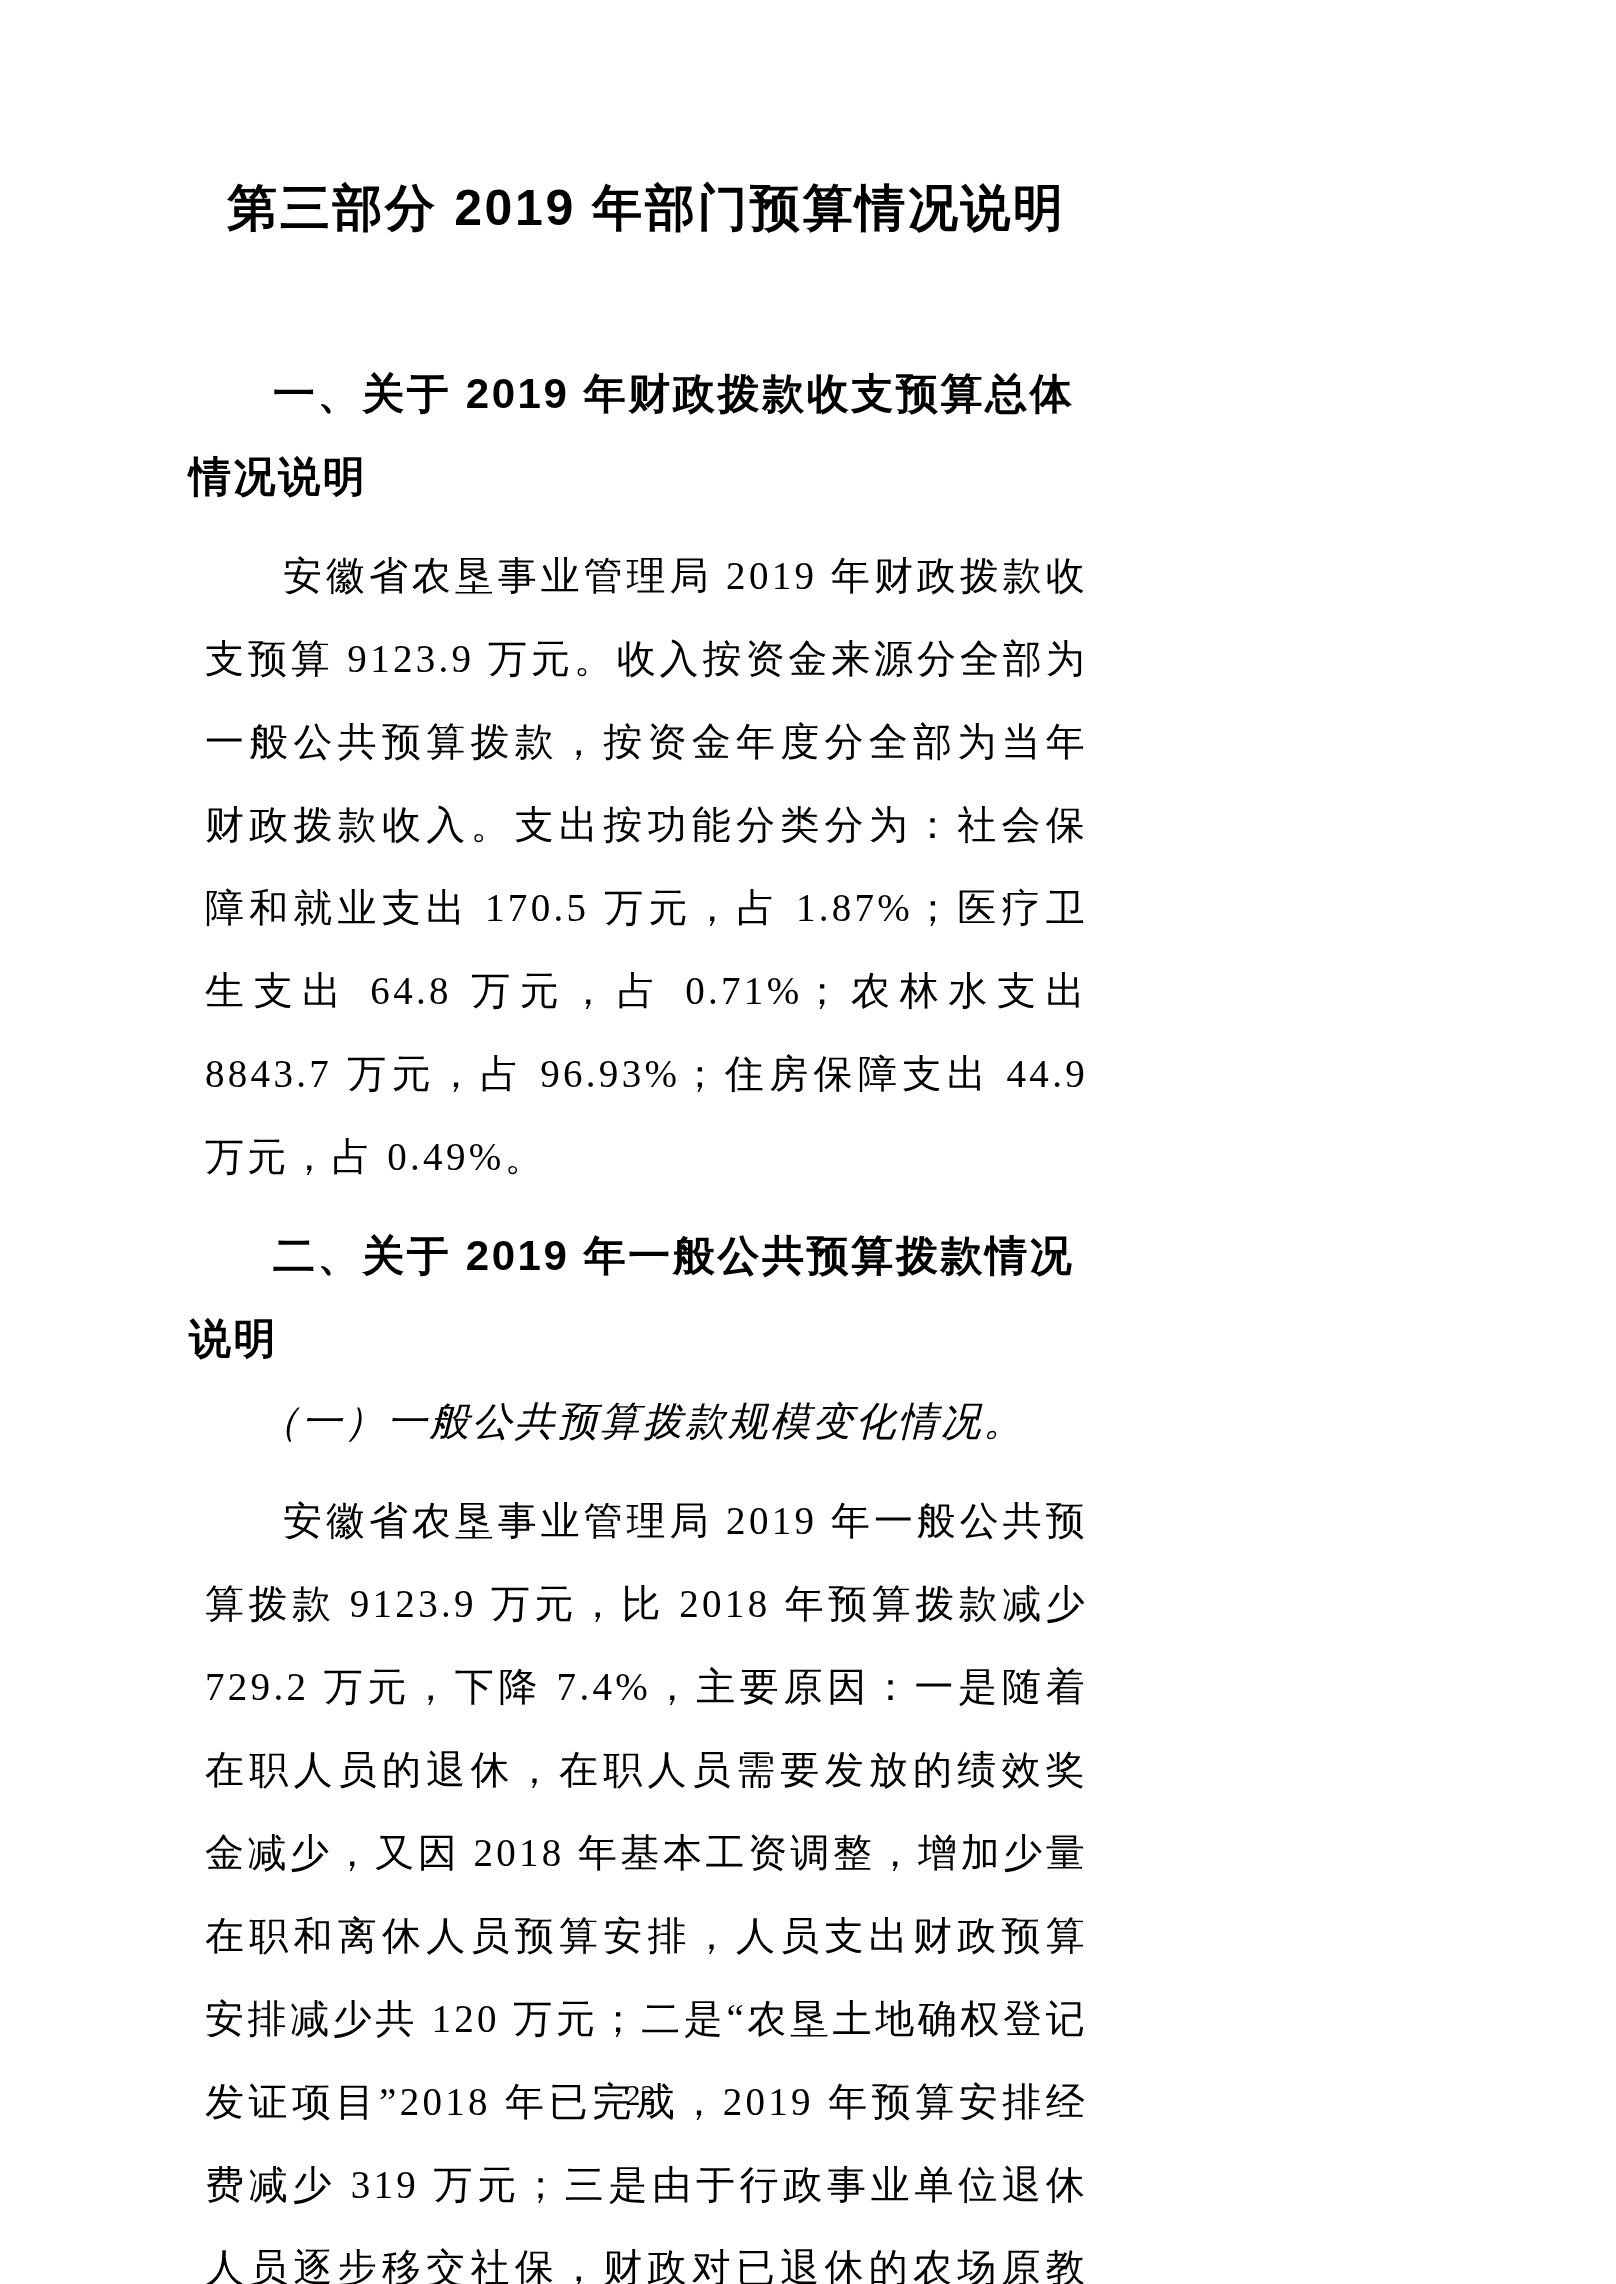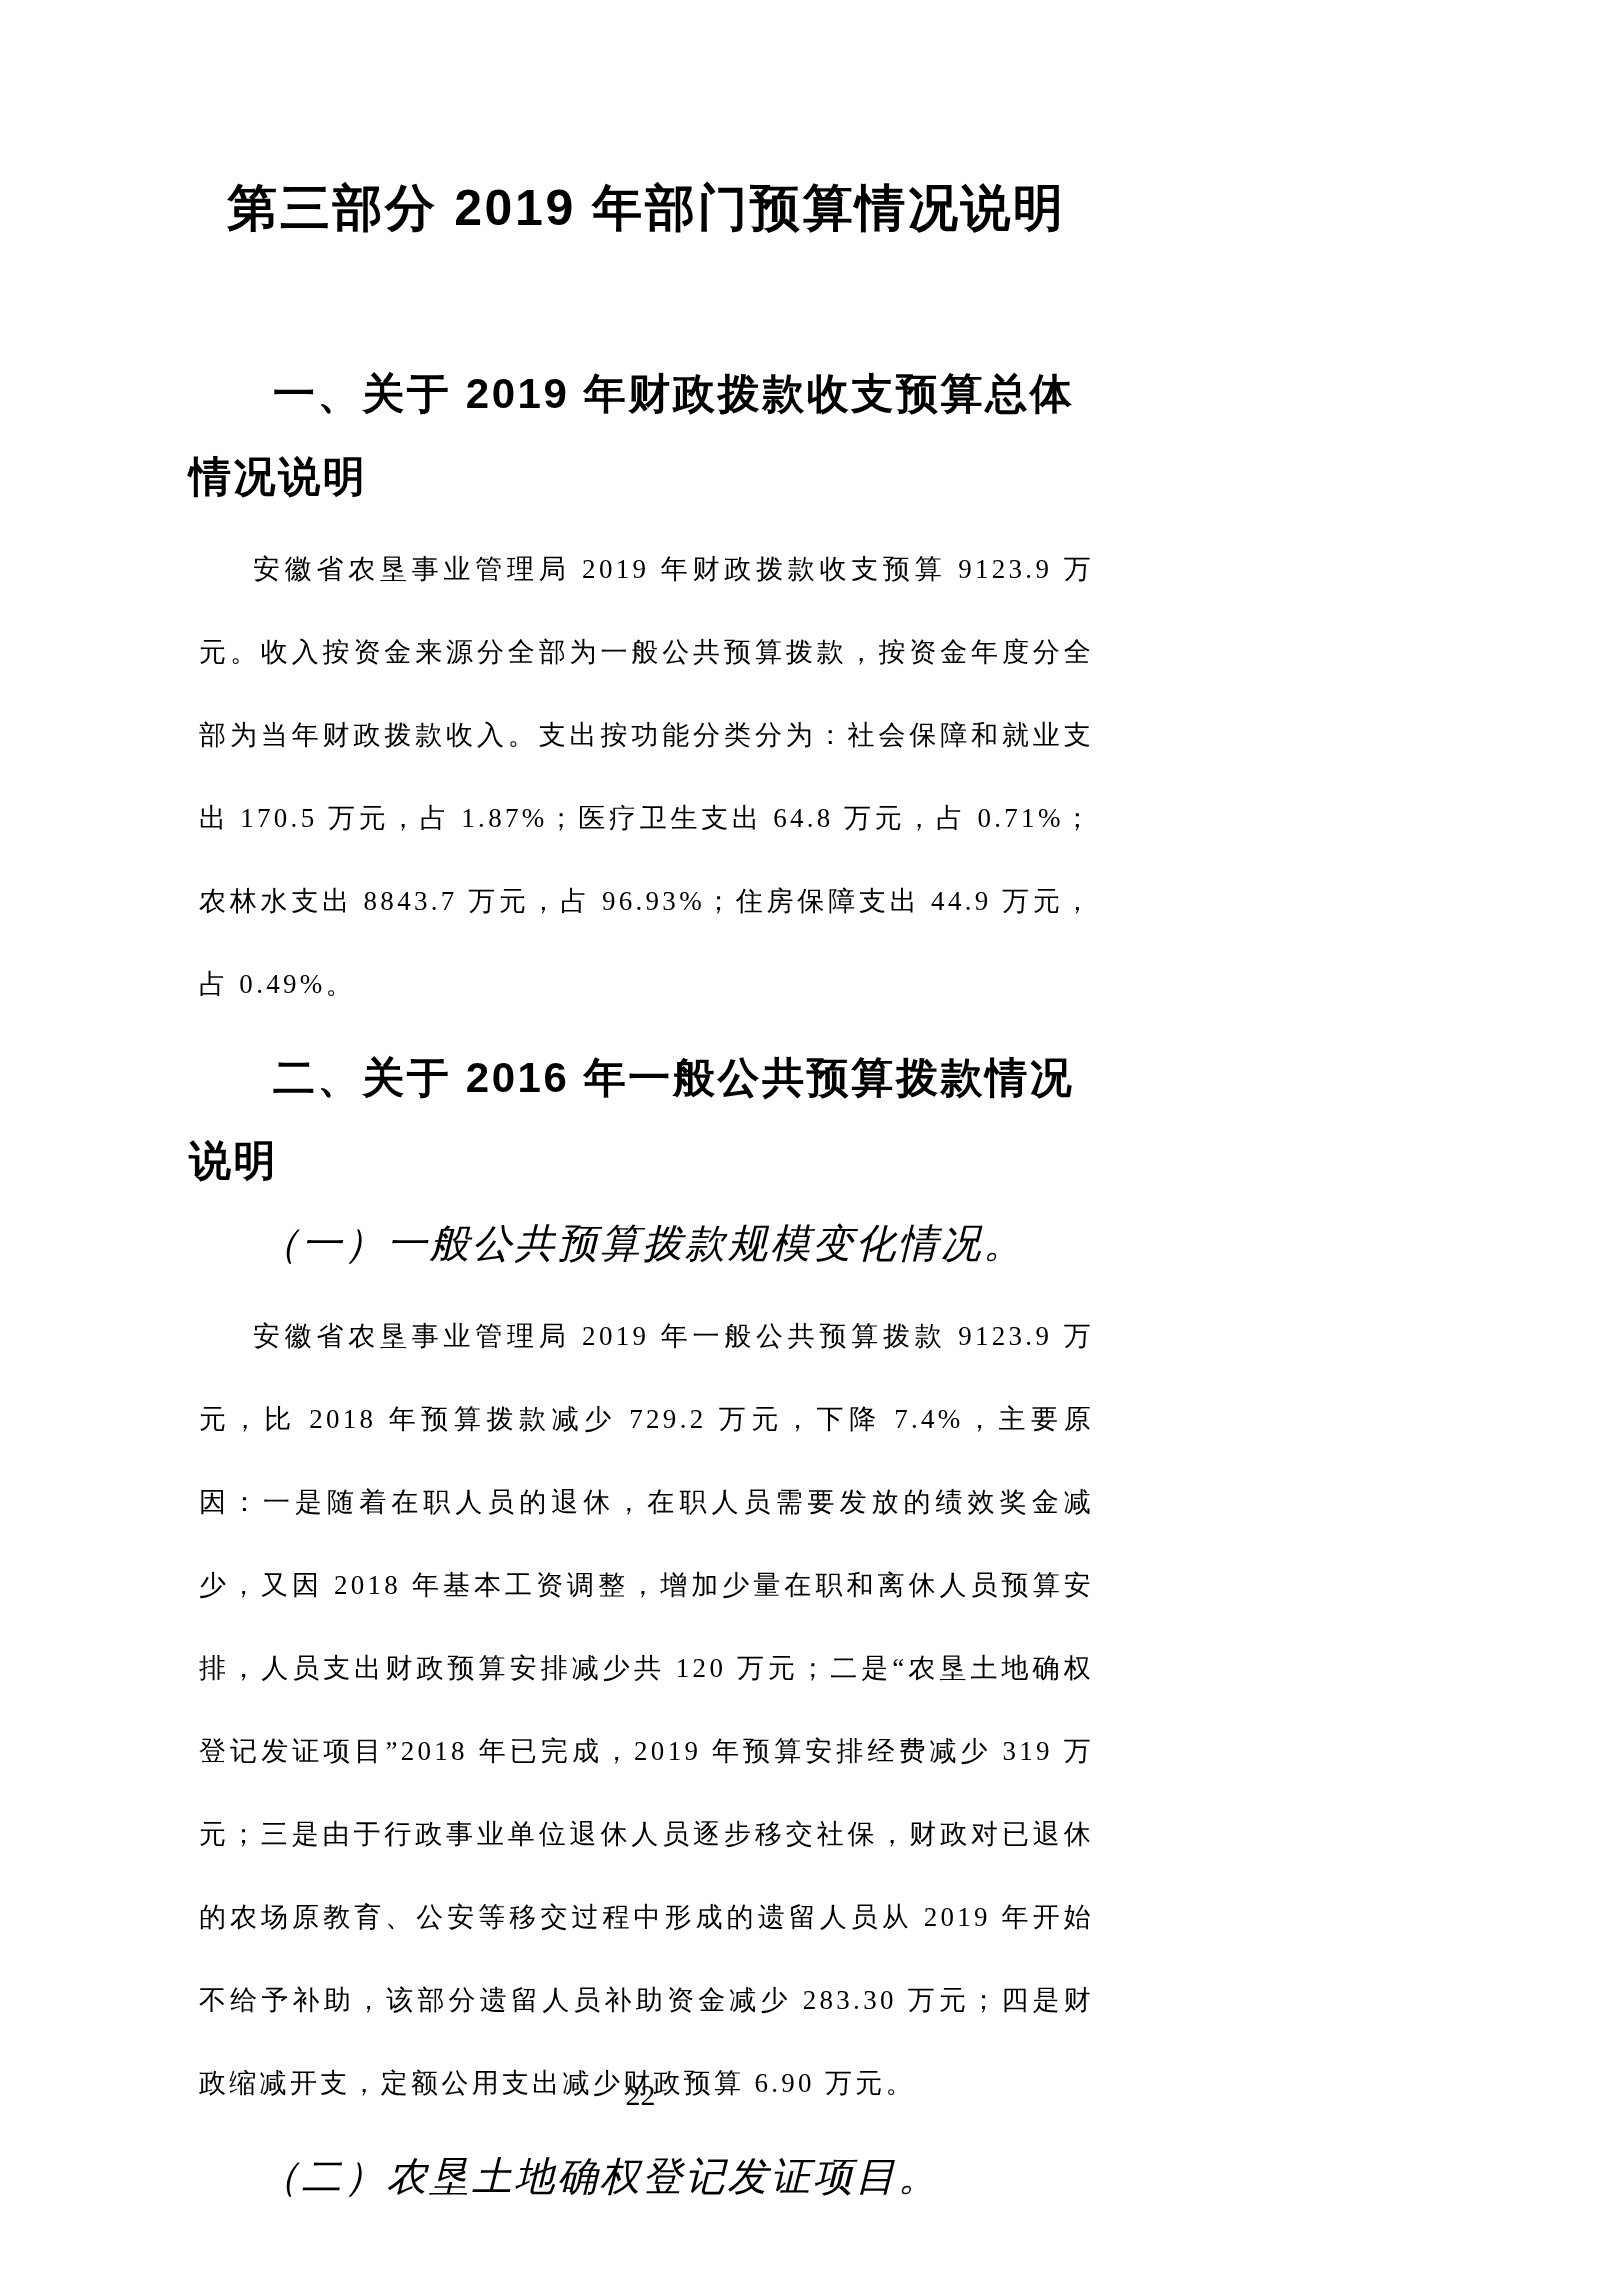--- a/index.html
+++ b/index.html
@@ -41,22 +41,22 @@
     margin: 0;
     font-family: "Liberation Serif", "DejaVu Serif", serif;
     font-weight: normal;
     font-style: italic;
     font-size: 40px;
     line-height: 83px;
     letter-spacing: 2.6px;
     text-indent: 1.75em;
   }
   .body-para {
-    margin: 10px;
-    font-size: 27px;
+    margin: 16px;
+    font-size: 39px;
     line-height: 83px;
     letter-spacing: 3.3px;
     text-indent: 2em;
     text-align: justify;
     text-justify: inter-character;
   }
   .page-number {
     position: absolute;
     left: 0;
     right: 0;
@@ -73,21 +73,21 @@
 <div class="page">
 
   <h1 class="doc-title">第三部分 2019 年部门预算情况说明</h1>
 
   <div class="content">
 
     <h2 class="section-heading">一、关于 2019 年财政拨款收支预算总体情况说明</h2>
 
     <p class="body-para">安徽省农垦事业管理局 2019 年财政拨款收支预算 9123.9 万元。收入按资金来源分全部为一般公共预算拨款，按资金年度分全部为当年财政拨款收入。支出按功能分类分为：社会保障和就业支出 170.5 万元，占 1.87%；医疗卫生支出 64.8 万元，占 0.71%；农林水支出 8843.7 万元，占 96.93%；住房保障支出 44.9 万元，占 0.49%。</p>
 
-    <h2 class="section-heading">二、关于 2016 年一般公共预算拨款情况说明</h2>
+    <h2 class="section-heading">二、关于 2019 年一般公共预算拨款情况说明</h2>
 
     <h3 class="sub-heading">（一）一般公共预算拨款规模变化情况。</h3>
 
     <p class="body-para">安徽省农垦事业管理局 2019 年一般公共预算拨款 9123.9 万元，比 2018 年预算拨款减少 729.2 万元，下降 7.4%，主要原因：一是随着在职人员的退休，在职人员需要发放的绩效奖金减少，又因 2018 年基本工资调整，增加少量在职和离休人员预算安排，人员支出财政预算安排减少共 120 万元；二是“农垦土地确权登记发证项目”2018 年已完成，2019 年预算安排经费减少 319 万元；三是由于行政事业单位退休人员逐步移交社保，财政对已退休的农场原教育、公安等移交过程中形成的遗留人员从 2019 年开始不给予补助，该部分遗留人员补助资金减少 283.30 万元；四是财政缩减开支，定额公用支出减少财政预算 6.90 万元。</p>
 
     <h3 class="sub-heading">（二）农垦土地确权登记发证项目。</h3>
 
   </div>
 
   <div class="page-number">22</div>

